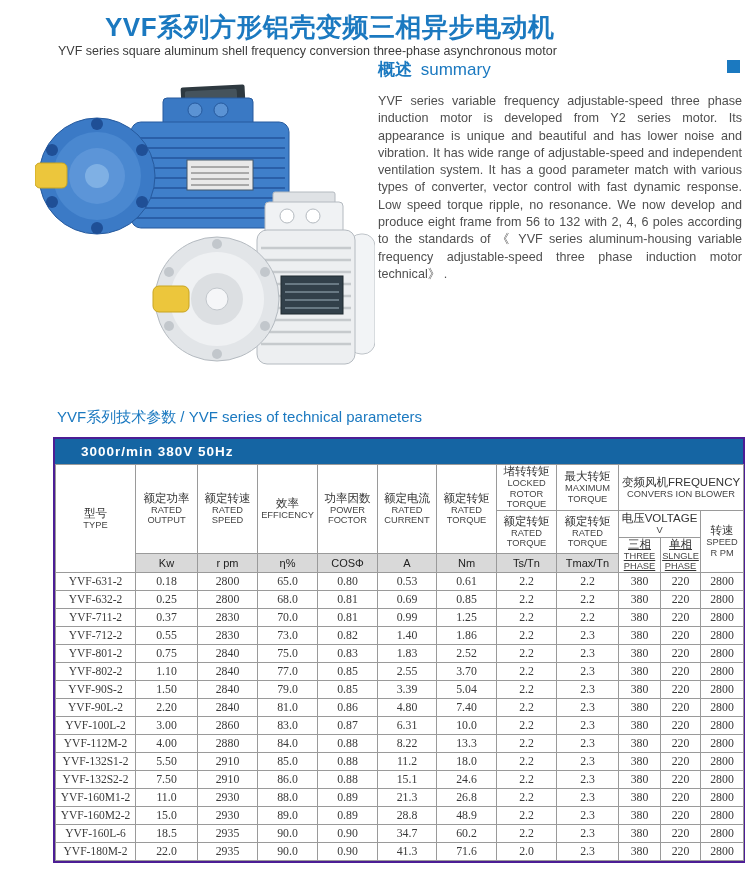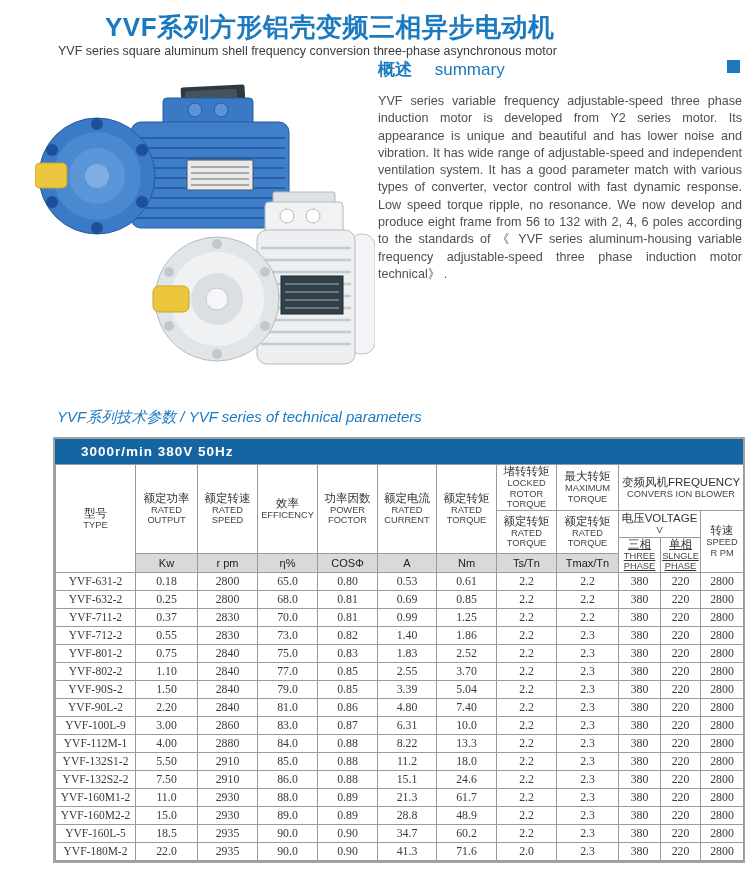--- a/index.html
+++ b/index.html
@@ -8,31 +8,31 @@
   
   .title{position:absolute;left:57px;top:10px;font-size:26px;font-weight:bold;
          color:#1b79c0;letter-spacing:0.5px;margin-left:48px;}
   .subtitle{position:absolute;left:58px;top:44px;font-size:12.5px;color:#3c3c3c;text-align:right;}
   
   .motors{position:absolute;left:35px;top:84px;width:340px;height:300px;}
   
   .summary-col{position:absolute;left:378px;top:58px;width:364px;}
   .summary-head{position:relative;font-size:17px;color:#1b79c0;height:22px;}
   .summary-head .cn{font-weight:bold;}
-  .summary-head .en{margin-left:18px;}
+  .summary-head .en{margin-left:4px;}
   .blue-square{position:absolute;right:2px;top:2px;width:13px;height:13px;background:#1b79c0;}
   .para-cn{margin:14px 0 0 0;font-size:13px;line-height:19.5px;color:#4f4f4f;
            text-align:justify;}
   .para-en{margin:13px 0 0 0;font-size:12.6px;line-height:17.3px;color:#4f4f4f;
            text-align:justify;}
   
-  .section-title{position:absolute;left:57px;top:408px;font-size:15px;color:#1b79c0;font-style:italic;}
+  .section-title{position:absolute;left:57px;top:408px;font-size:15px;color:#1b79c0;}
   
   .table-wrap{position:absolute;left:53px;top:437px;width:692px;
-              border:2px solid #a3a3a3;background:#fff;box-sizing:border-box;}
+              border:2px solid #4c1d95;background:#fff;box-sizing:border-box;}
   .cond-bar{height:25px;line-height:25px;background:#1565a3;color:#fff;
             font-size:13.5px;font-weight:bold;padding-left:26px;letter-spacing:1px;}
   table.params{table-layout:fixed;width:688px;border-collapse:collapse;}
   table.params th,table.params td{border:1px solid #9a9a9a;padding:0 1px;
             text-align:center;vertical-align:middle;overflow:hidden;}
   thead th{font-weight:normal;color:#333;background:#fff;}
   thead .cn{display:block;font-size:11.5px;line-height:13px;}
   thead .en{display:block;font-size:9.3px;line-height:10.5px;color:#444;}
   tr.units th{background:#d9d9d9;font-size:11px;height:18px;font-weight:normal;color:#222;}
   tr.r1 th{height:36px;}
@@ -357,35 +357,35 @@
             <td>0.86</td>
             <td>4.80</td>
             <td>7.40</td>
             <td>2.2</td>
             <td>2.3</td>
             <td>380</td>
             <td>220</td>
             <td>2800</td>
           </tr>
           <tr>
-            <td>YVF-100L-9</td>
+            <td>YVF-100L-2</td>
             <td>3.00</td>
             <td>2860</td>
             <td>83.0</td>
             <td>0.87</td>
             <td>6.31</td>
             <td>10.0</td>
             <td>2.2</td>
             <td>2.3</td>
             <td>380</td>
             <td>220</td>
             <td>2800</td>
           </tr>
           <tr>
-            <td>YVF-112M-1</td>
+            <td>YVF-112M-2</td>
             <td>4.00</td>
             <td>2880</td>
             <td>84.0</td>
             <td>0.88</td>
             <td>8.22</td>
             <td>13.3</td>
             <td>2.2</td>
             <td>2.3</td>
             <td>380</td>
             <td>220</td>
@@ -419,21 +419,21 @@
             <td>220</td>
             <td>2800</td>
           </tr>
           <tr>
             <td>YVF-160M1-2</td>
             <td>11.0</td>
             <td>2930</td>
             <td>88.0</td>
             <td>0.89</td>
             <td>21.3</td>
-            <td>61.7</td>
+            <td>26.8</td>
             <td>2.2</td>
             <td>2.3</td>
             <td>380</td>
             <td>220</td>
             <td>2800</td>
           </tr>
           <tr>
             <td>YVF-160M2-2</td>
             <td>15.0</td>
             <td>2930</td>
@@ -441,21 +441,21 @@
             <td>0.89</td>
             <td>28.8</td>
             <td>48.9</td>
             <td>2.2</td>
             <td>2.3</td>
             <td>380</td>
             <td>220</td>
             <td>2800</td>
           </tr>
           <tr>
-            <td>YVF-160L-5</td>
+            <td>YVF-160L-6</td>
             <td>18.5</td>
             <td>2935</td>
             <td>90.0</td>
             <td>0.90</td>
             <td>34.7</td>
             <td>60.2</td>
             <td>2.2</td>
             <td>2.3</td>
             <td>380</td>
             <td>220</td>

